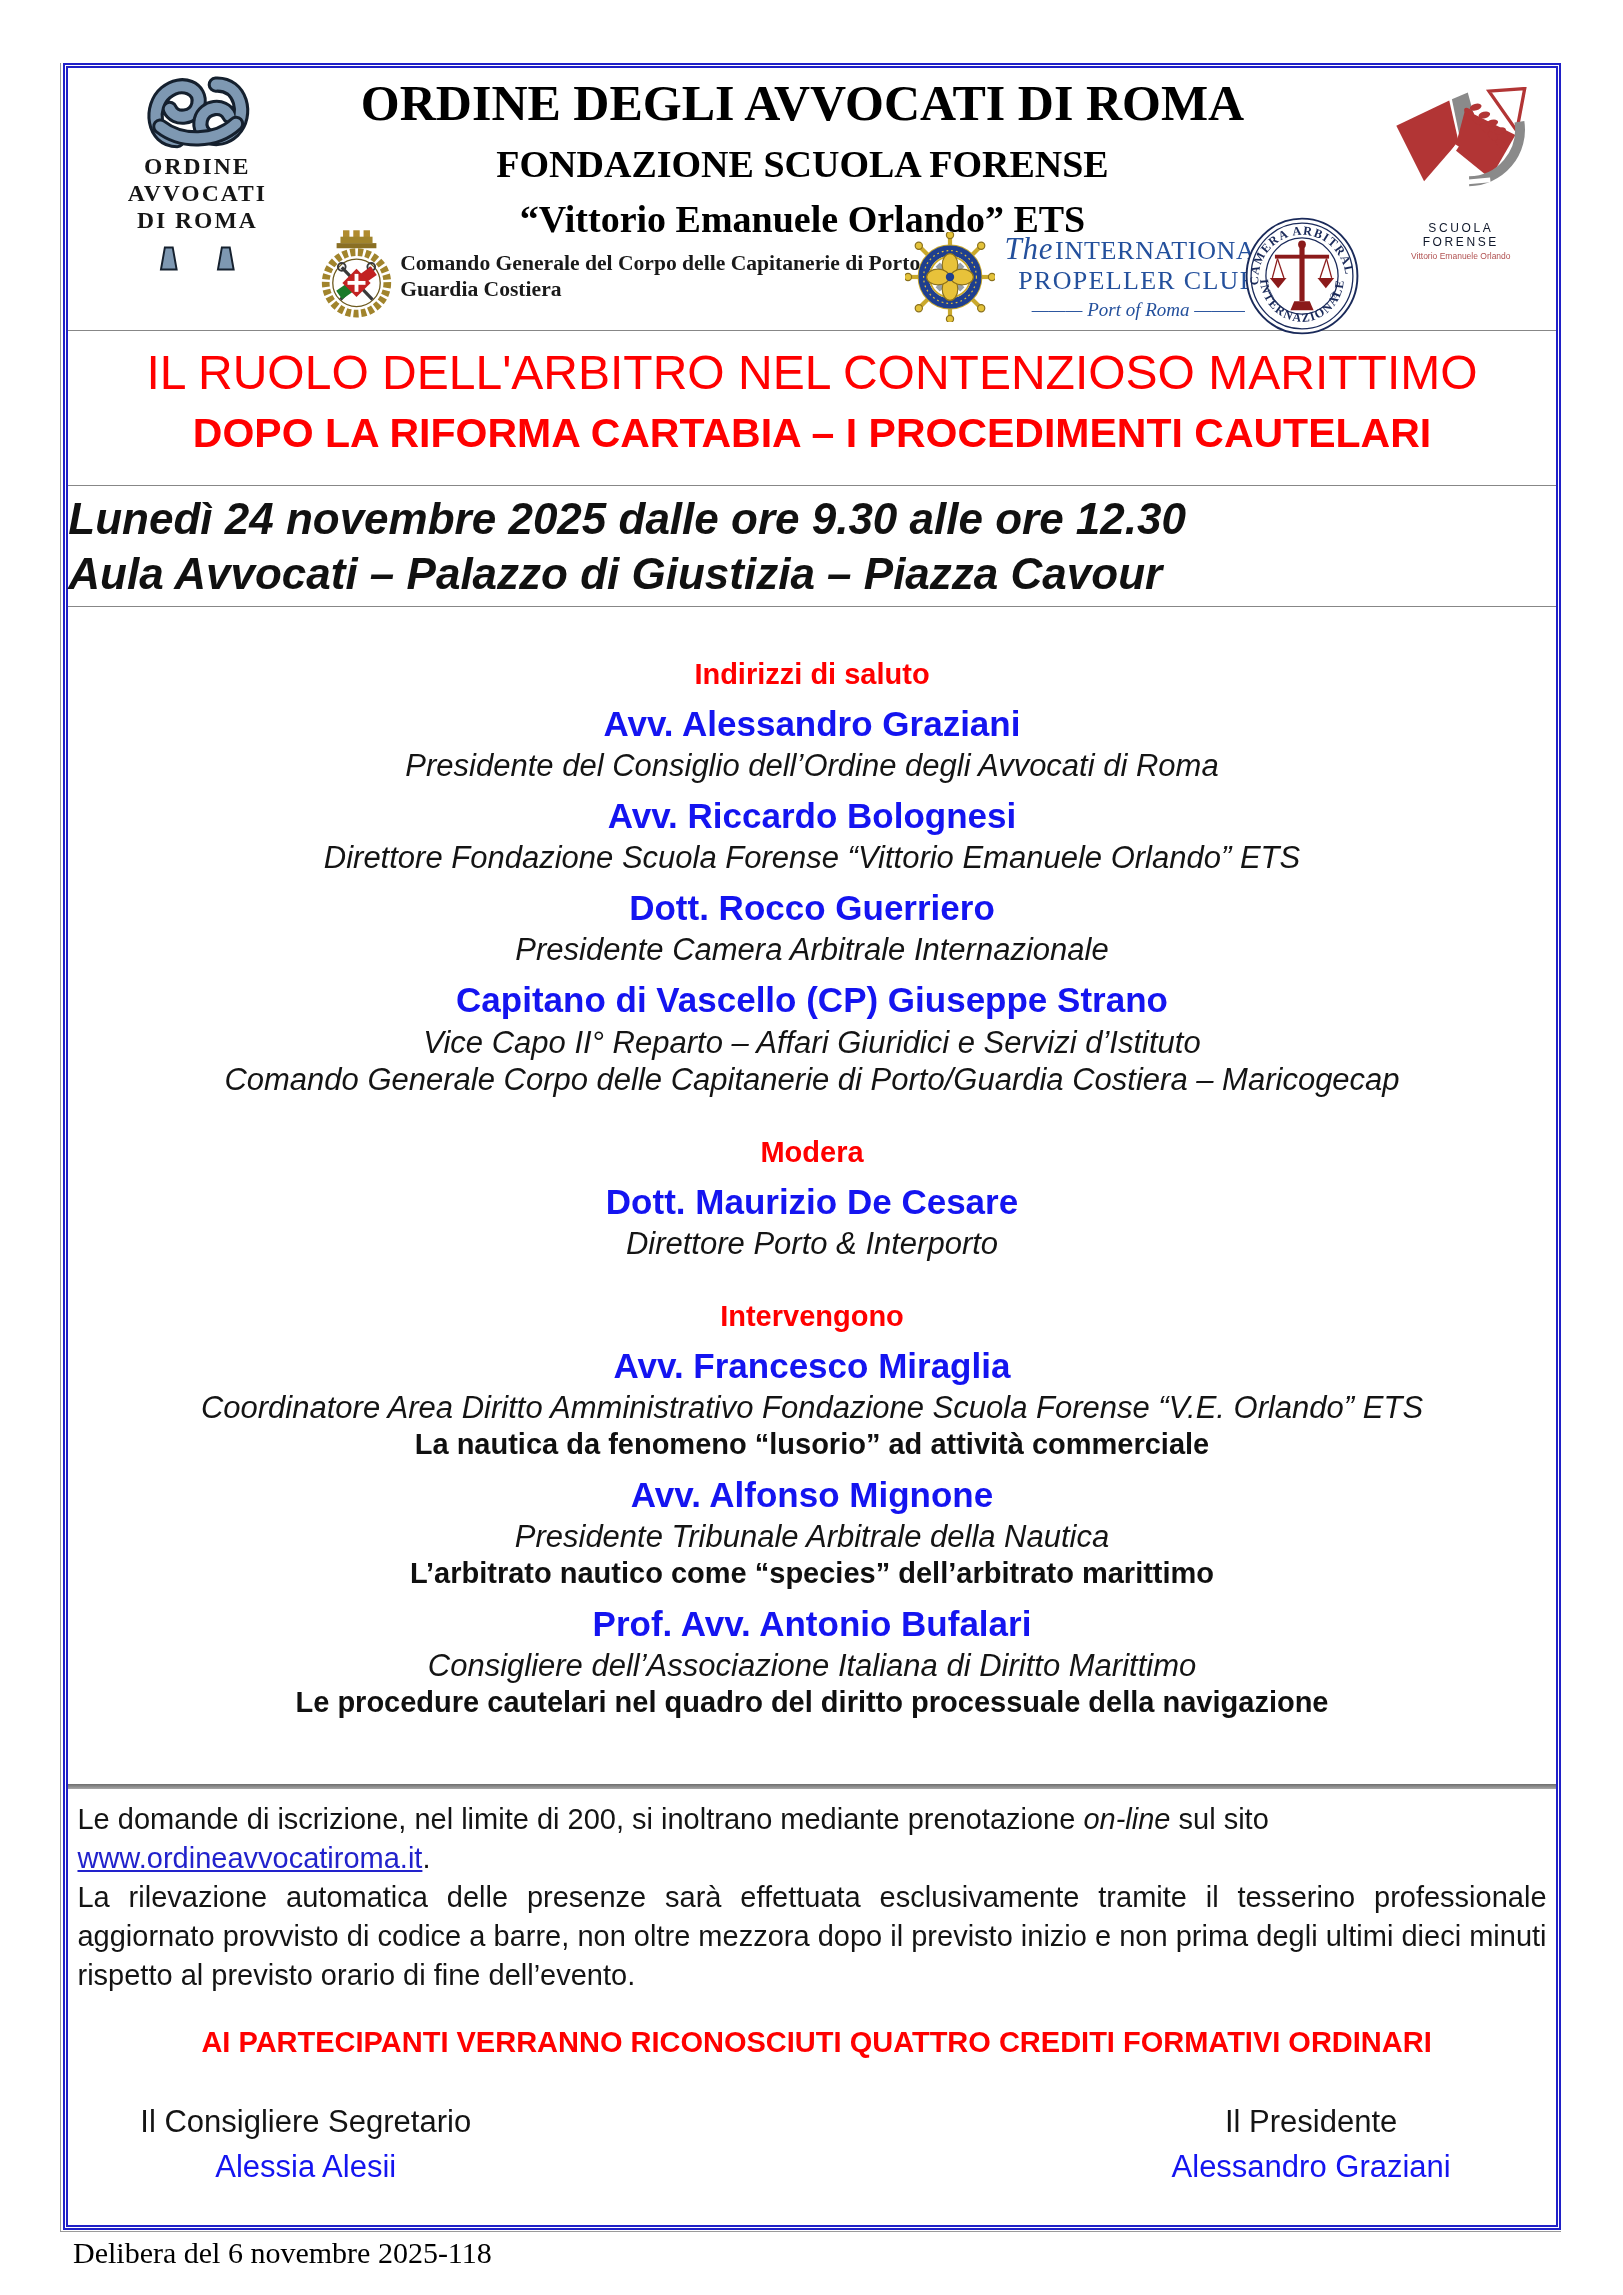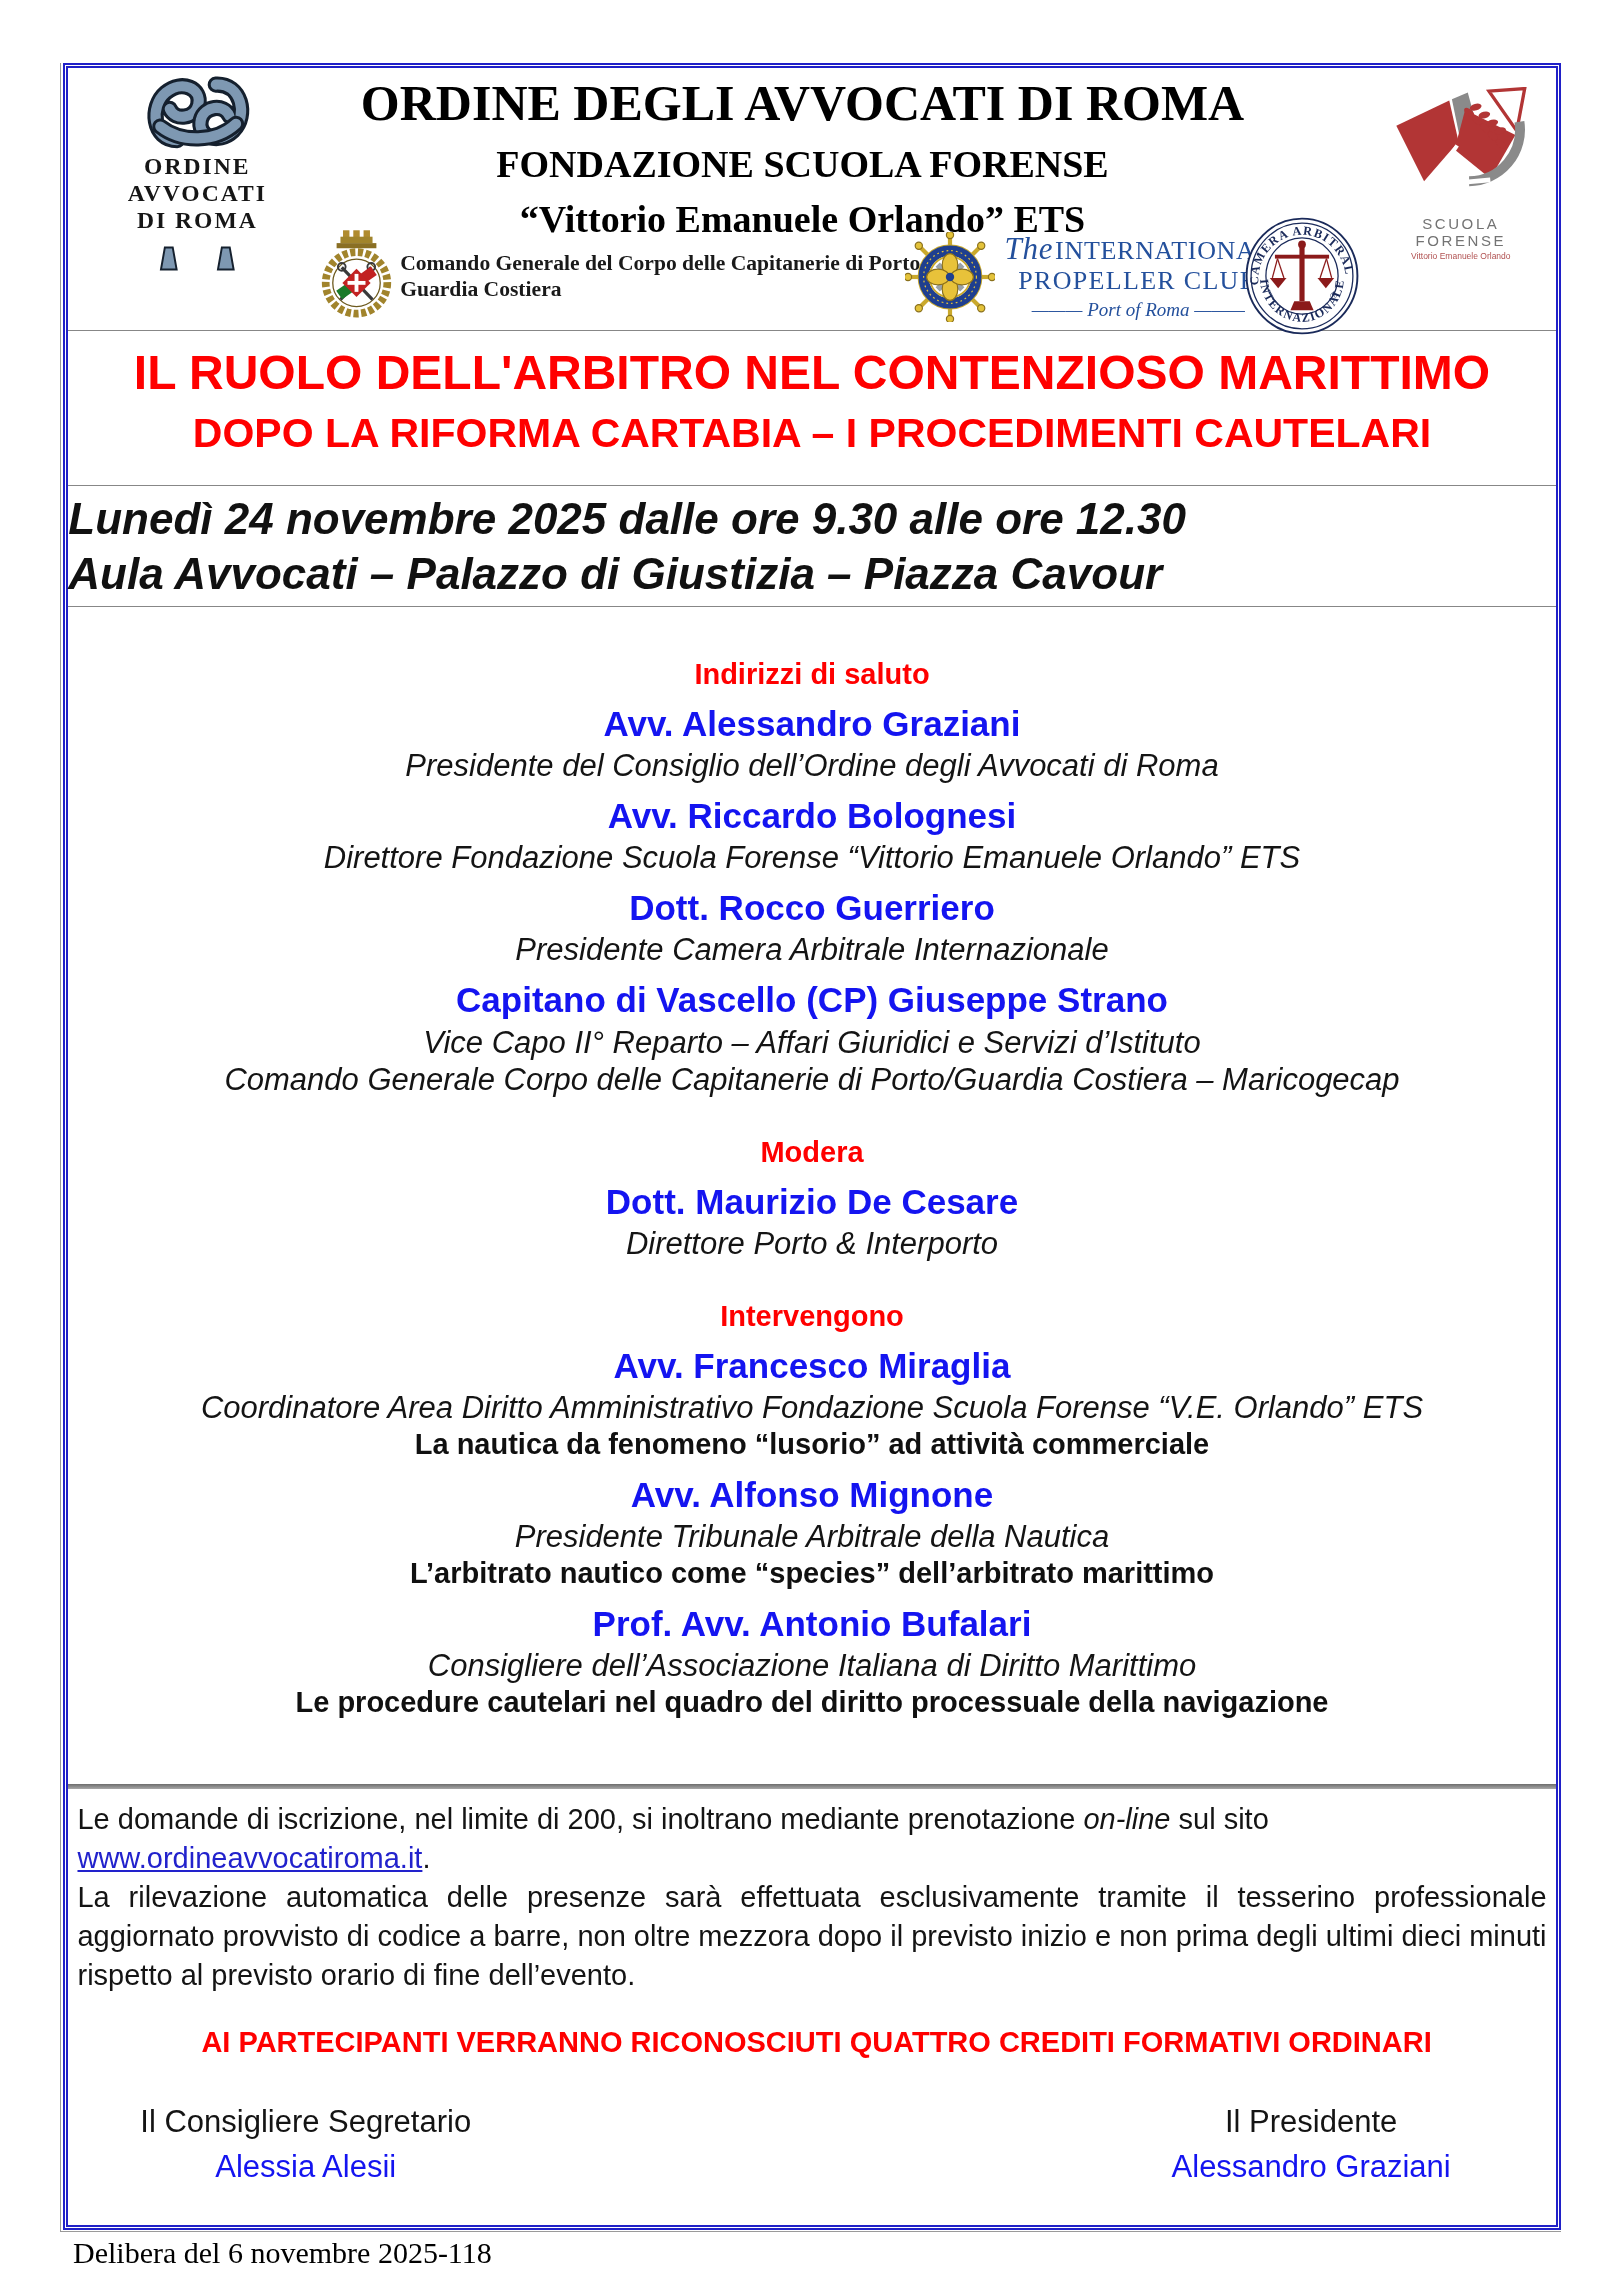--- a/index.html
+++ b/index.html
@@ -40,25 +40,25 @@
   .prop-text{margin-left:9.2px;text-align:center;color:#24509c;font-family:"Liberation Serif",serif;}
   .pc1{font-size:26px;line-height:29px;letter-spacing:0.7px;}
   .pc1 .the{font-style:italic;font-size:31px;margin-right:2px;}
   .pc2{font-size:26px;line-height:29px;letter-spacing:1.3px;margin-top:1.3px;}
   .pc3{font-size:19px;font-style:italic;margin-top:3.9px;}
   .pc3::before{content:"——— ";}
   .pc3::after{content:" ———";}
 
   .camera-seal{position:absolute;left:1176px;top:148px;}
   .scuola{position:absolute;left:1321px;top:18.3px;width:143px;text-align:center;}
-  .sc1{font-size:15px;color:#737373;letter-spacing:2.6px;margin-top:13px;}
+  .sc1{font-size:12px;color:#0f172a;letter-spacing:2.6px;margin-top:19px;}
   .sc2{font-size:8.5px;color:#b05050;margin-top:2.6px;}
 
   
-  .t1{color:#ff0000;font-weight:bold;font-size:48px;line-height:54px;}
+  .t1{color:#ff0000;font-weight:normal;font-size:48px;line-height:54px;}
   .t2{color:#ff0000;font-weight:bold;font-size:41px;line-height:46px;margin-top:10.5px;}
 
   
   .dline{font-style:italic;font-weight:600;font-size:44px;line-height:55px;color:#111;}
 
   
   #program-list{padding-top:0;}
   .p-section{color:#ff0000;font-weight:bold;font-size:29px;line-height:31px;margin-top:41px;}
   #program-list .p-section:first-child{margin-top:52px;}
   .p-name{color:#1414f0;font-weight:bold;font-size:35px;line-height:41px;margin-top:13px;}

